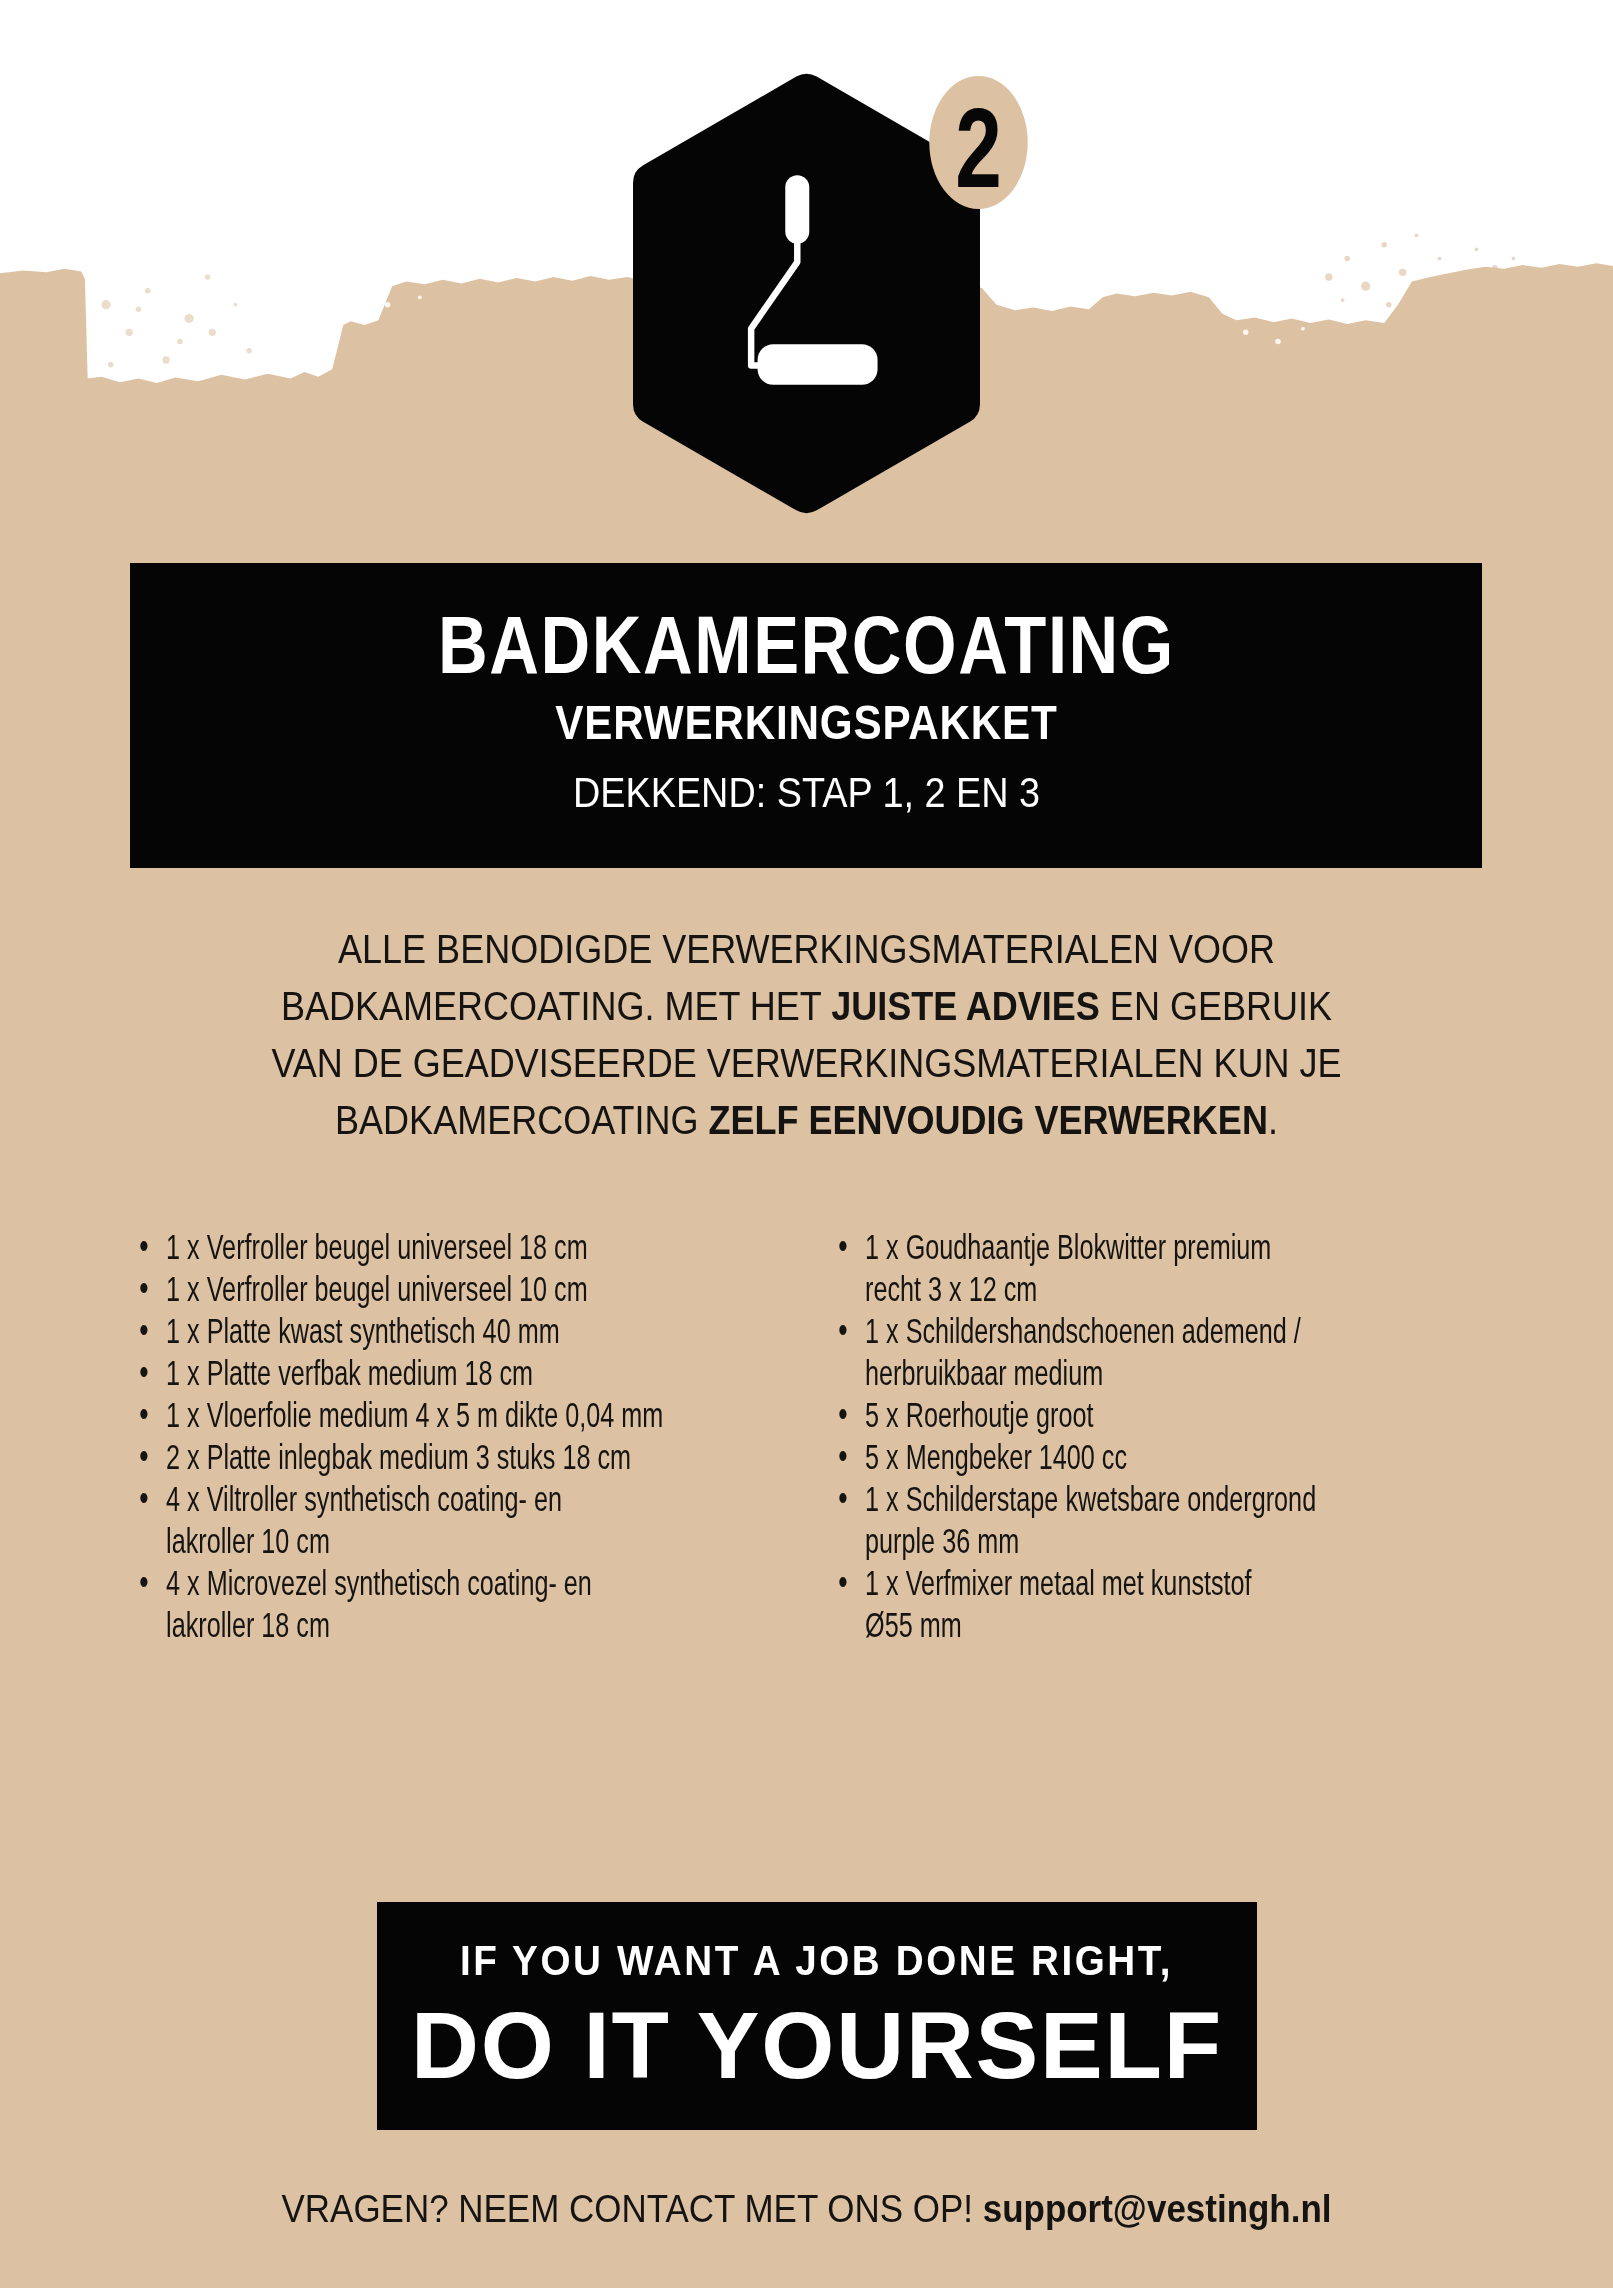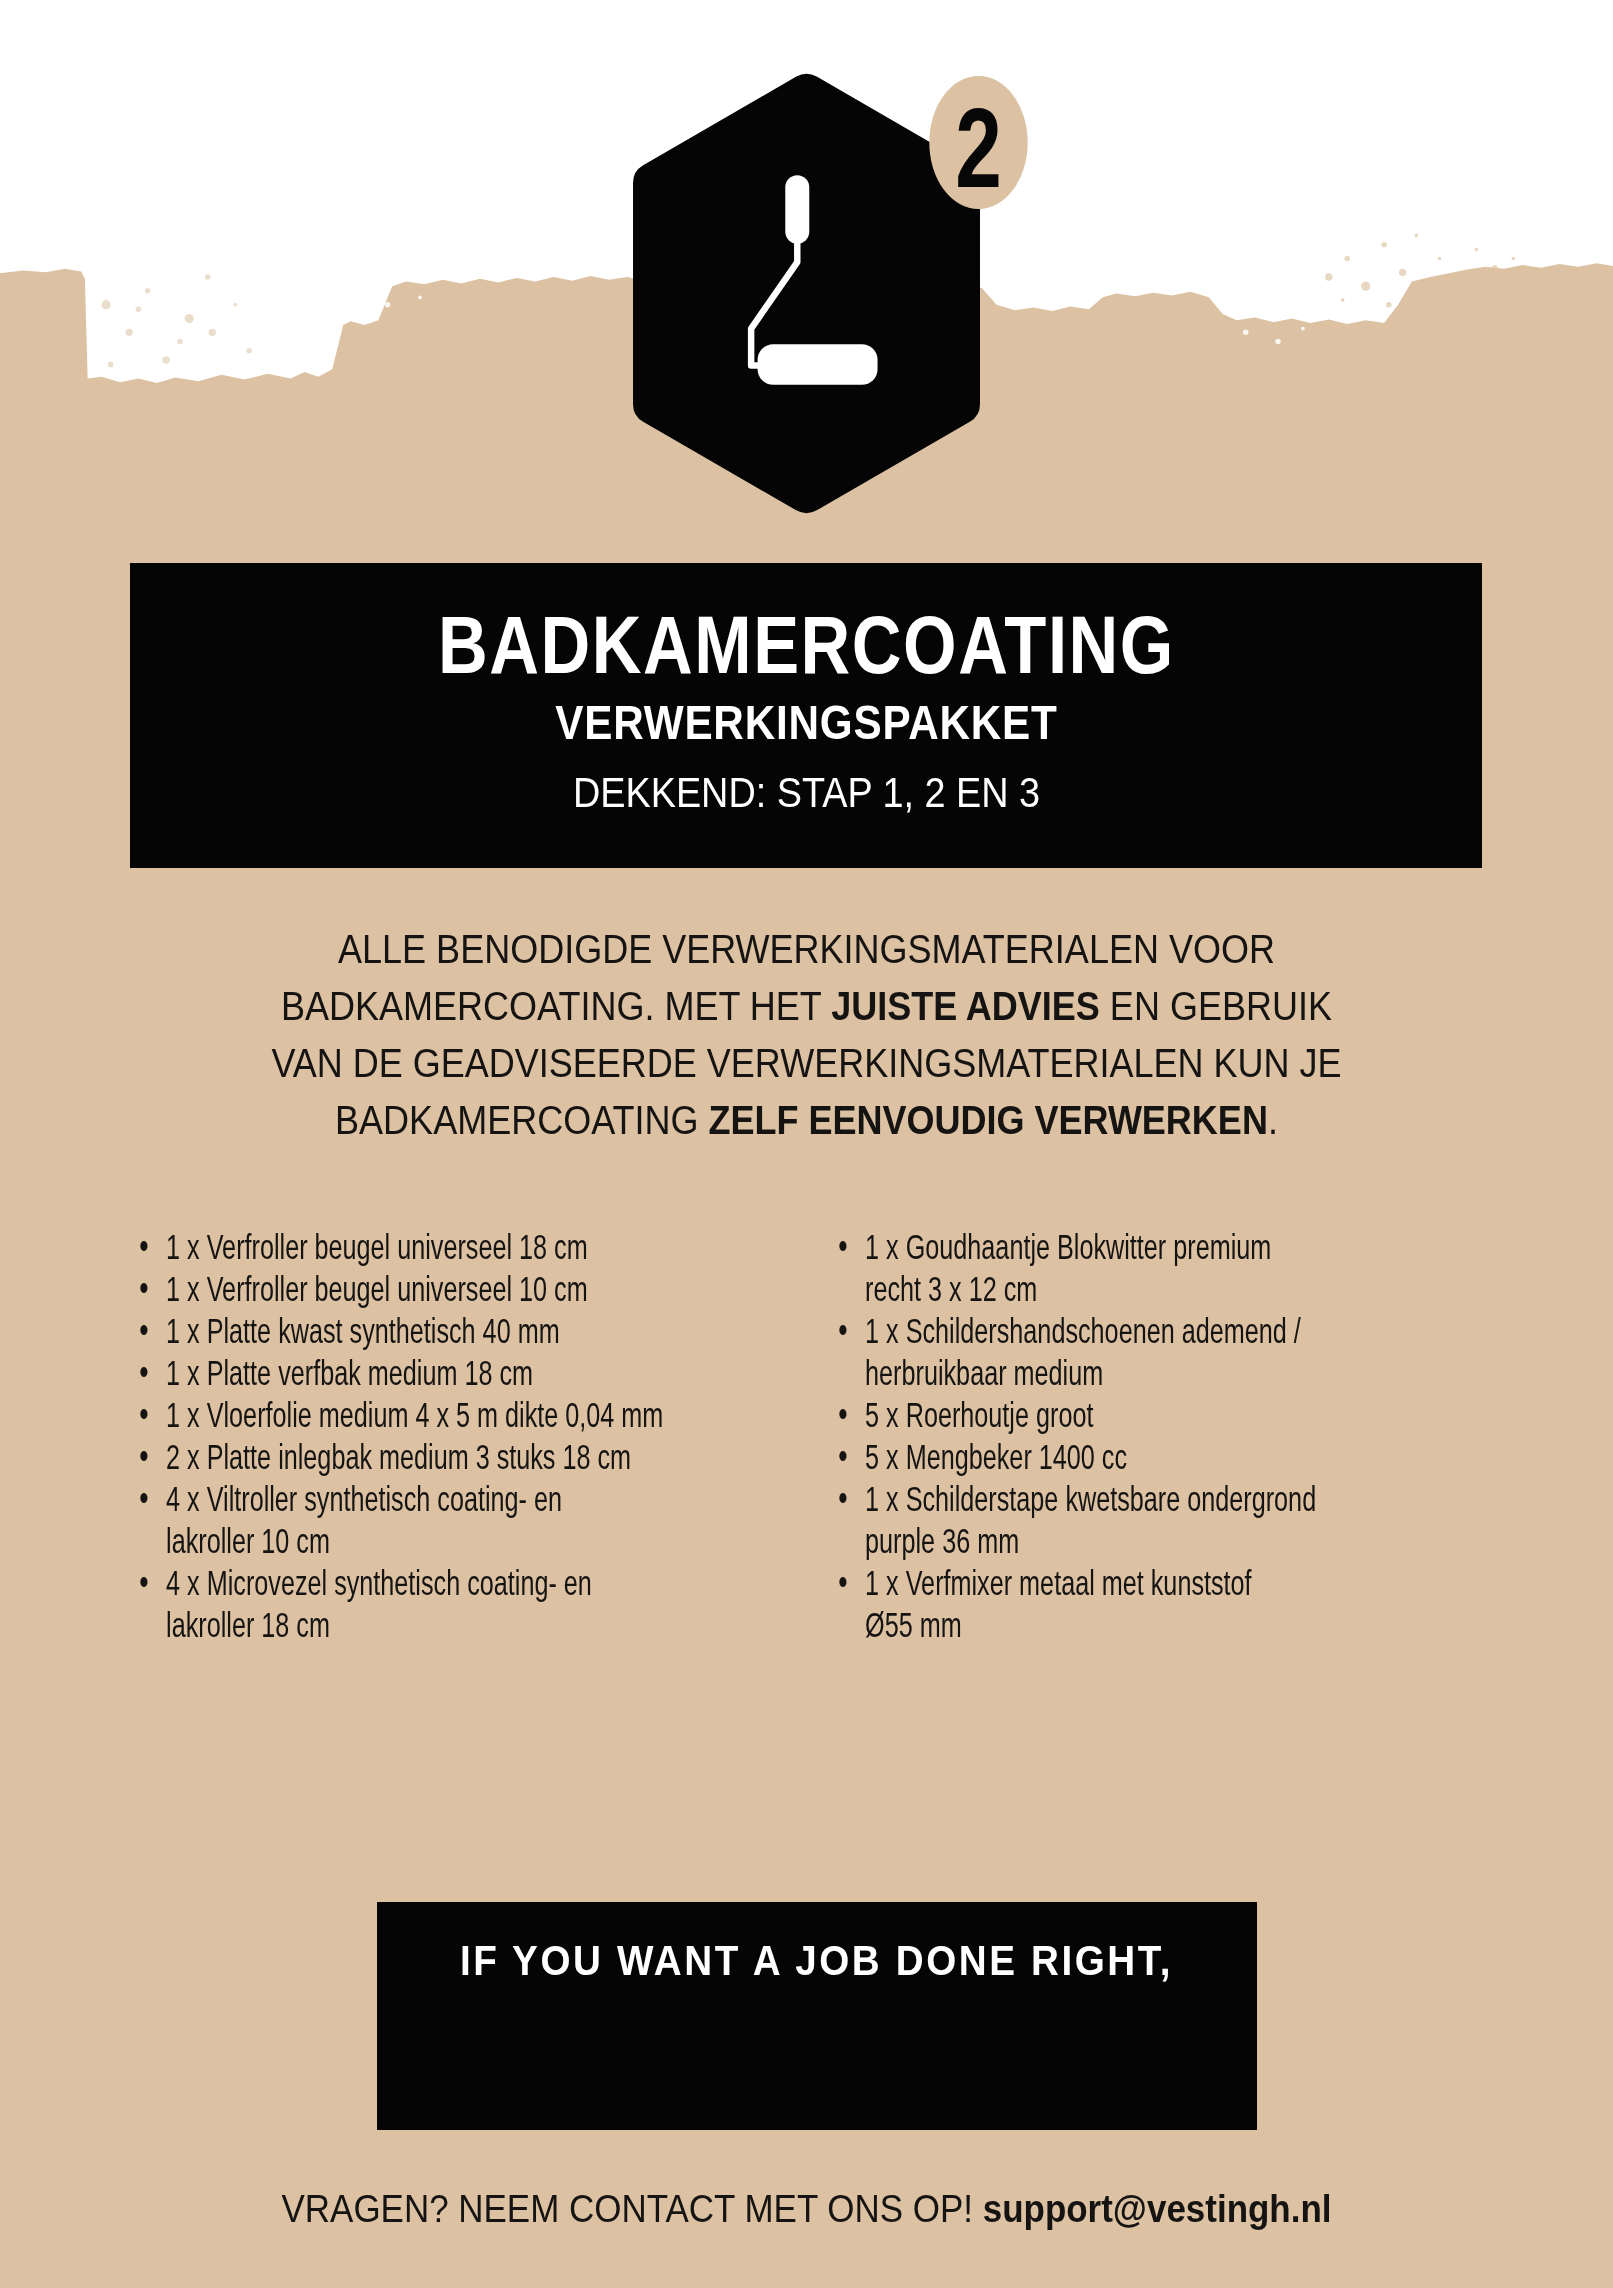--- a/index.html
+++ b/index.html
@@ -190,18 +190,19 @@
     <li>5 x Roerhoutje groot</li>
     <li>5 x Mengbeker 1400 cc</li>
     <li>1 x Schilderstape kwetsbare ondergrond
 purple 36 mm</li>
     <li>1 x Verfmixer metaal met kunststof
 Ø55 mm</li>
   </ul>
 
 <div id="slogan-box" class="abs">
   <div class="l1">IF YOU WANT A JOB DONE RIGHT,</div>
+  <div class="l2">DO IT YOURSELF</div>
 </div>
 
 <div id="footer" class="abs">
   <span>VRAGEN? NEEM CONTACT MET ONS OP! </span><span class="mail">support@vestingh.nl</span>
 </div>
 
 
 </body></html>

